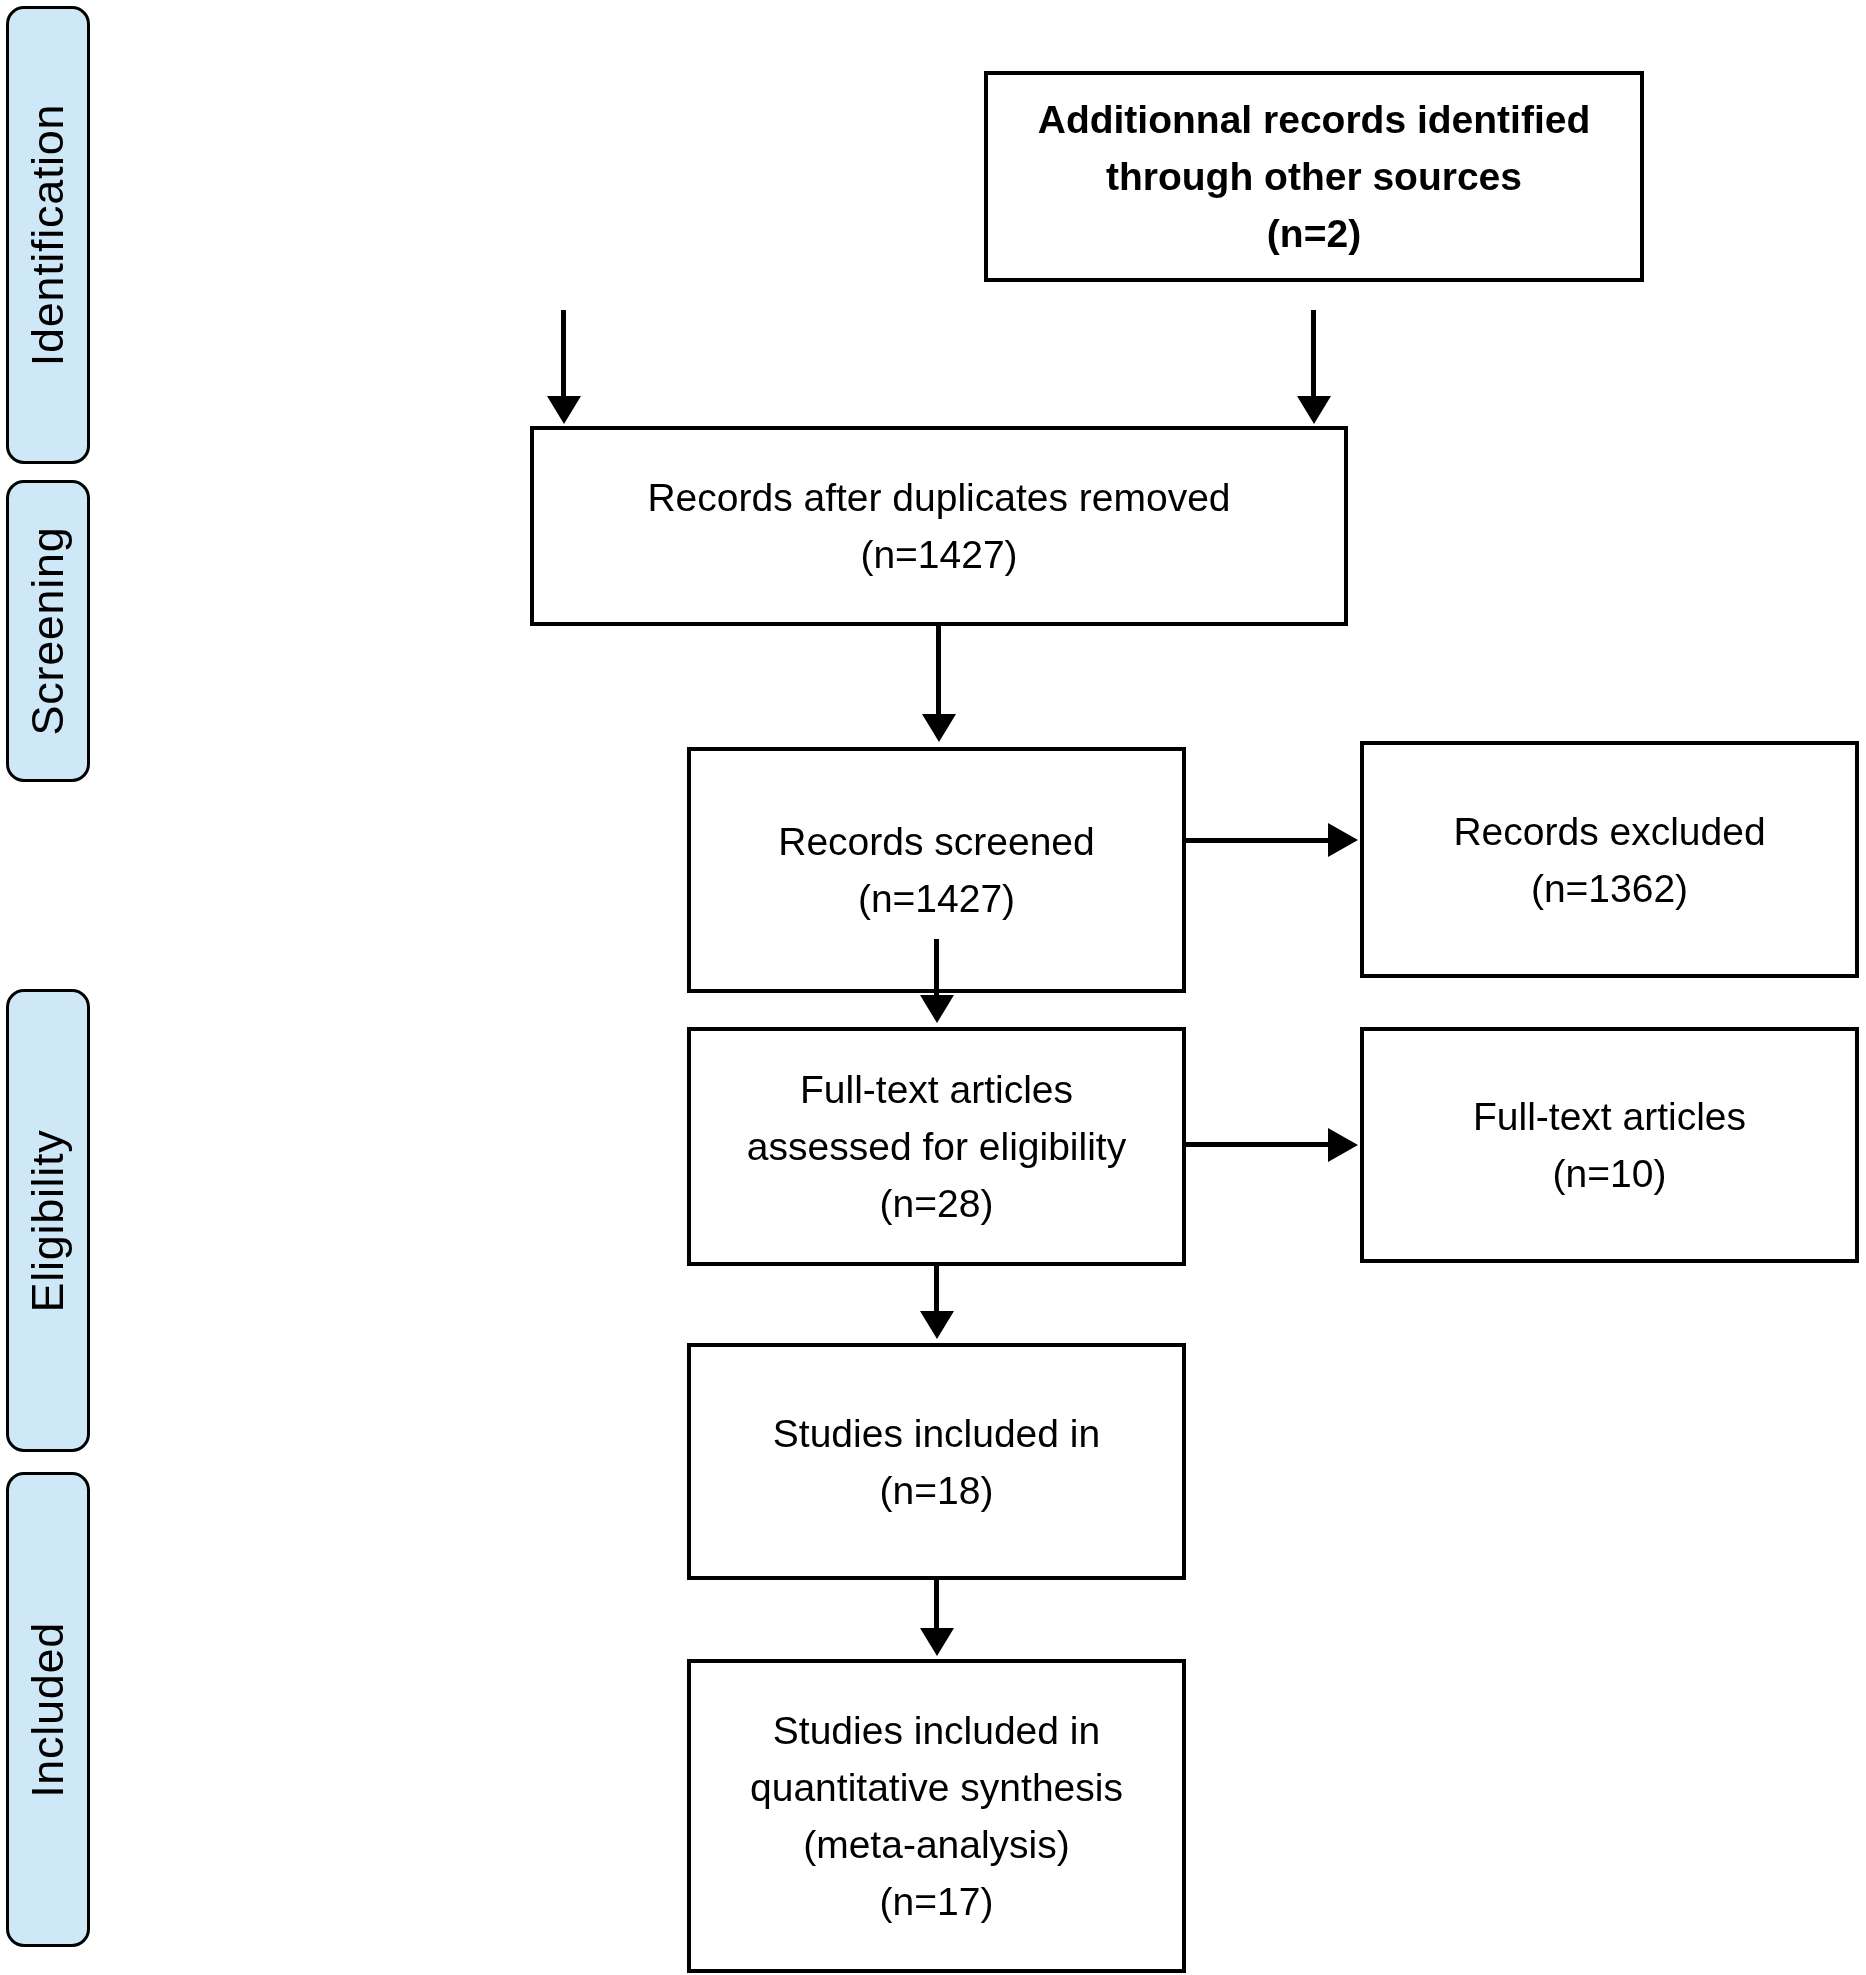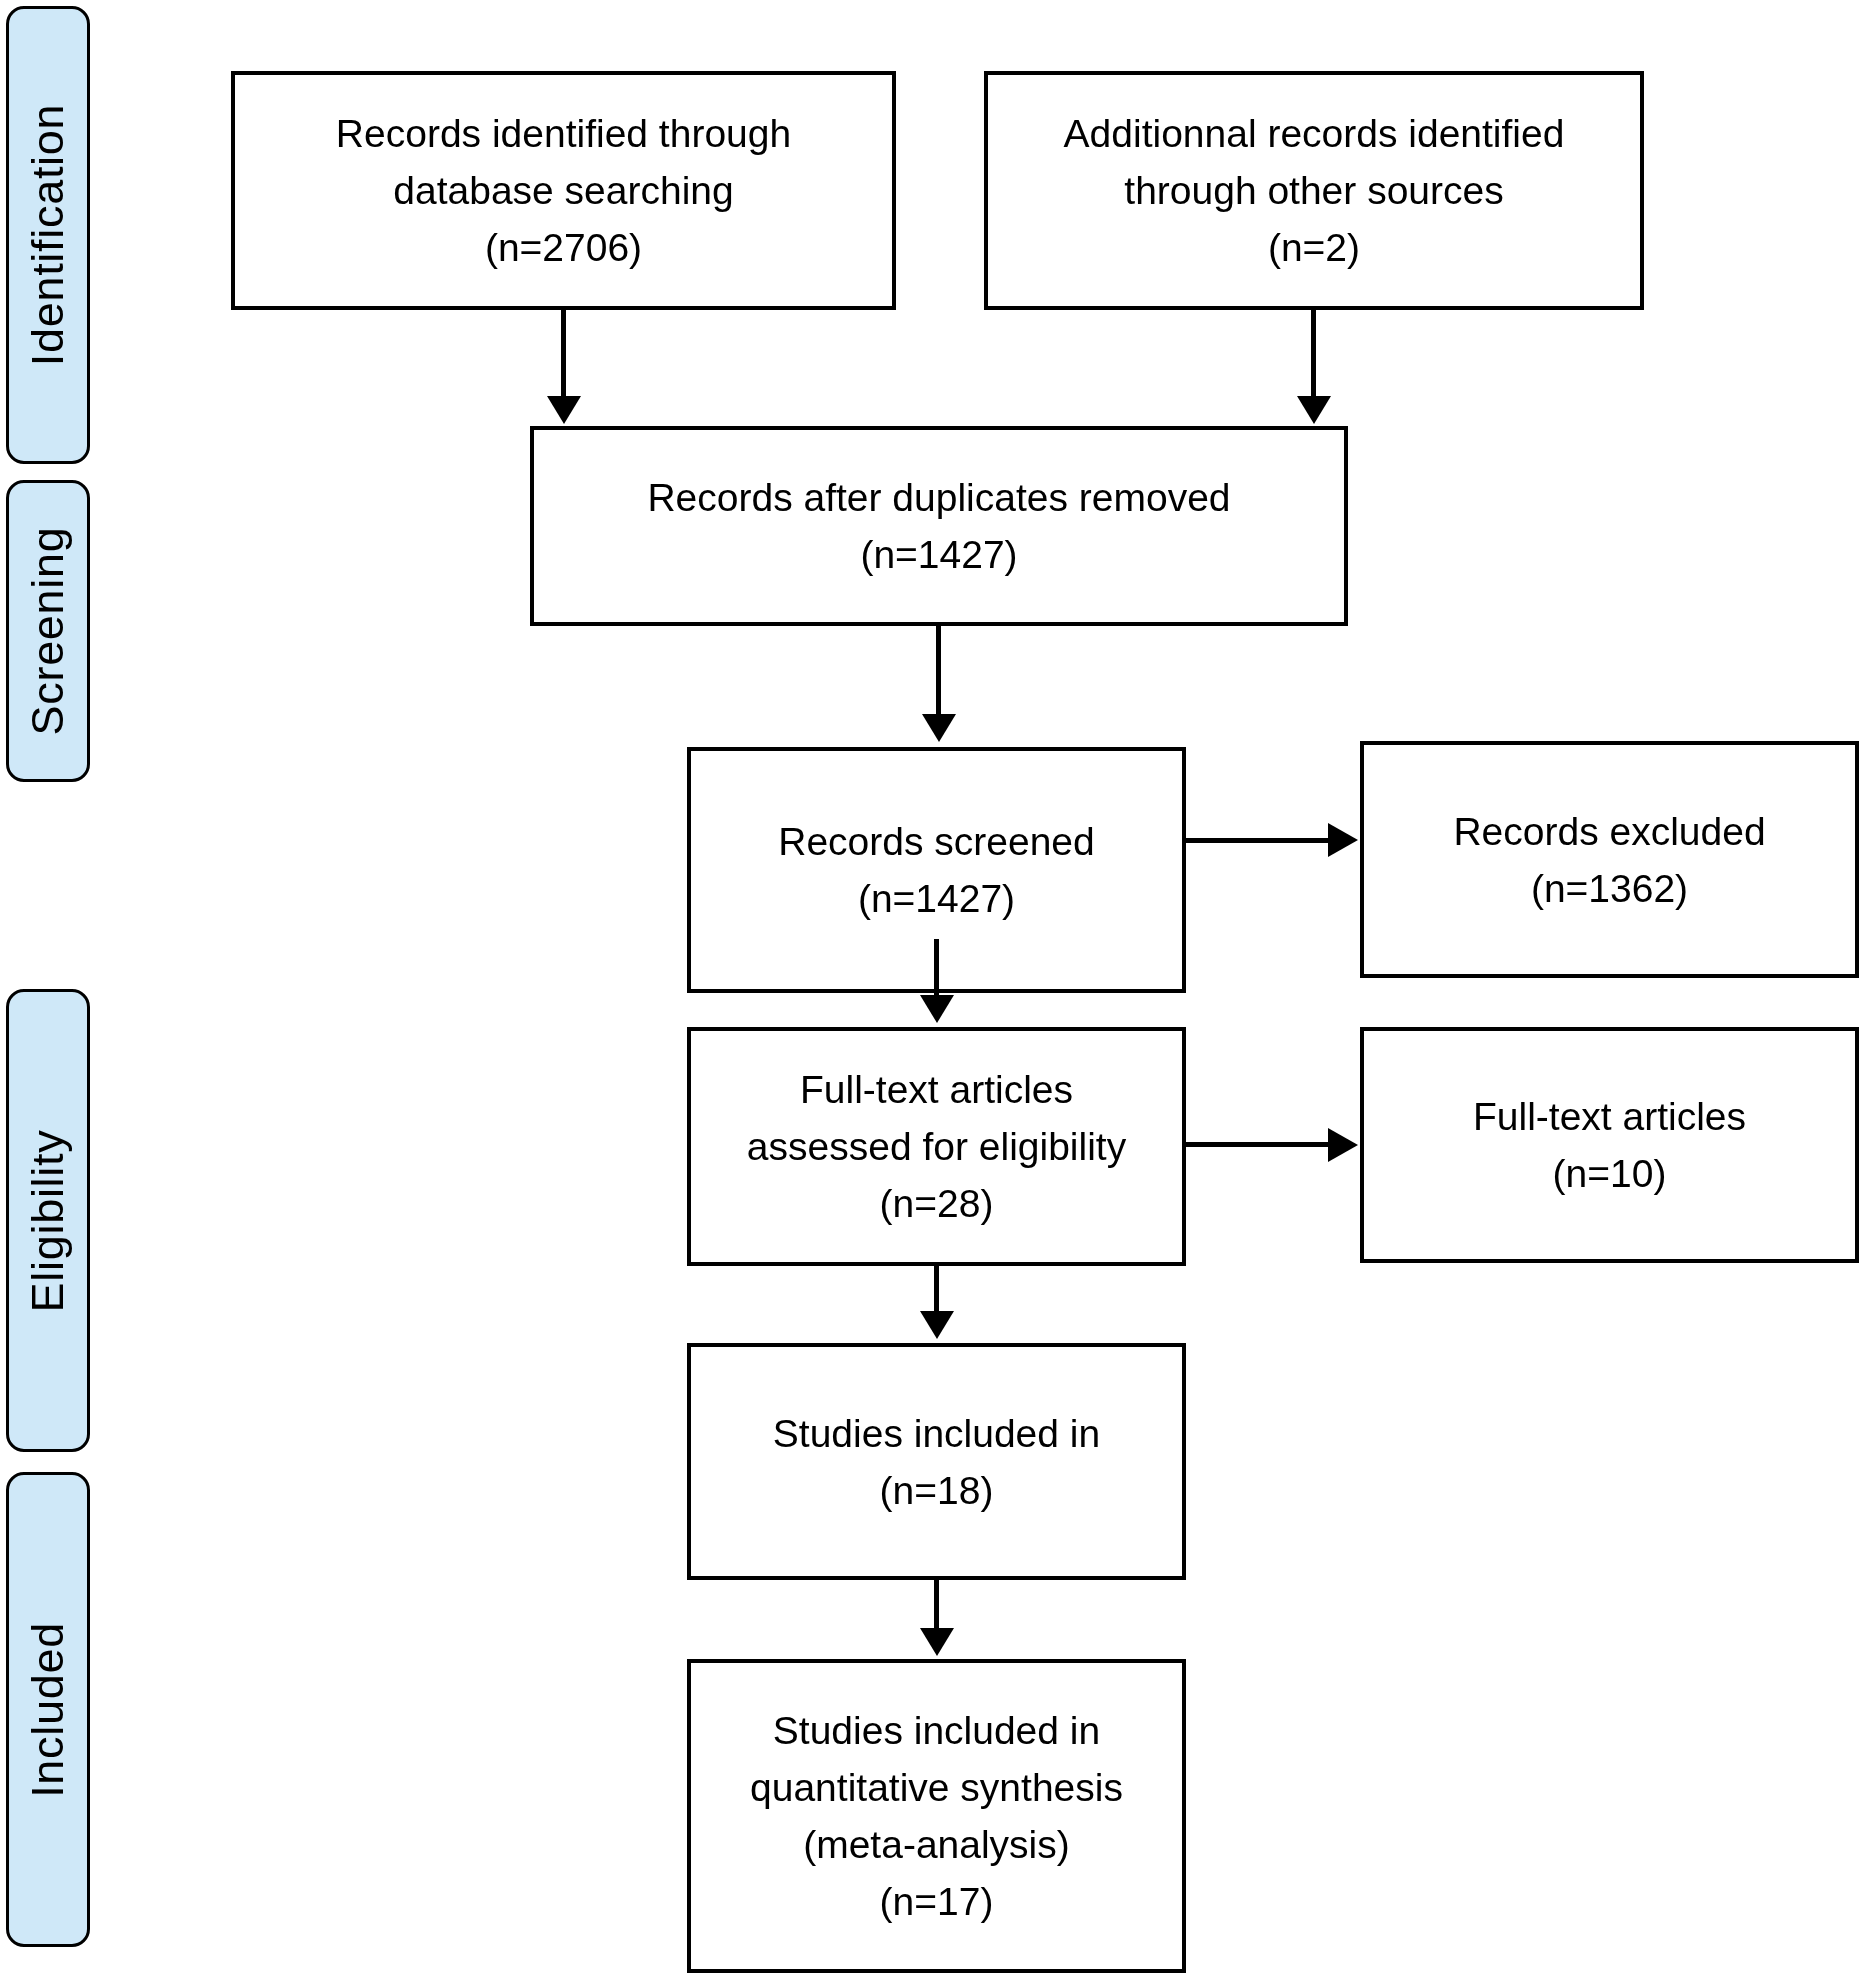--- a/index.html
+++ b/index.html
@@ -90,26 +90,21 @@
   <div class="stage-tab" style="top:480px;height:302px;">
     <span class="vtext">Screening</span>
   </div>
   <div class="stage-tab" style="top:989px;height:463px;">
     <span class="vtext">Eligibility</span>
   </div>
   <div class="stage-tab" style="top:1472px;height:475px;">
     <span class="vtext">Included</span>
   </div>
 
-  <div class="flow-box" style="left:231px;top:71px;width:665px;height:239px;">
-    <div class="line">Records identified through</div>
-    <div class="line">database searching</div>
-    <div class="line">(n=2706)</div>
-  </div>
-  <div class="flow-box" style="left:984px;top:71px;width:660px;height:239px;">
+  <div class="flow-box" style="left:984px;top:71px;width:660px;height:211px;font-weight:bold;">
     <div class="line">Additionnal records identified</div>
     <div class="line">through other sources</div>
     <div class="line">(n=2)</div>
   </div>
 
   <div class="flow-box" style="left:530px;top:426px;width:818px;height:200px;">
     <div class="line">Records after duplicates removed</div>
     <div class="line">(n=1427)</div>
   </div>
 

